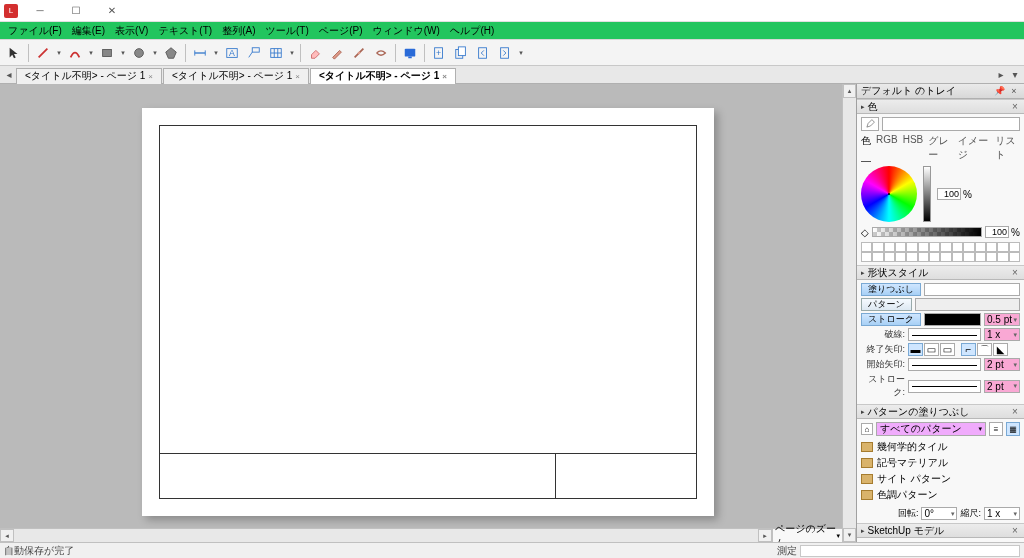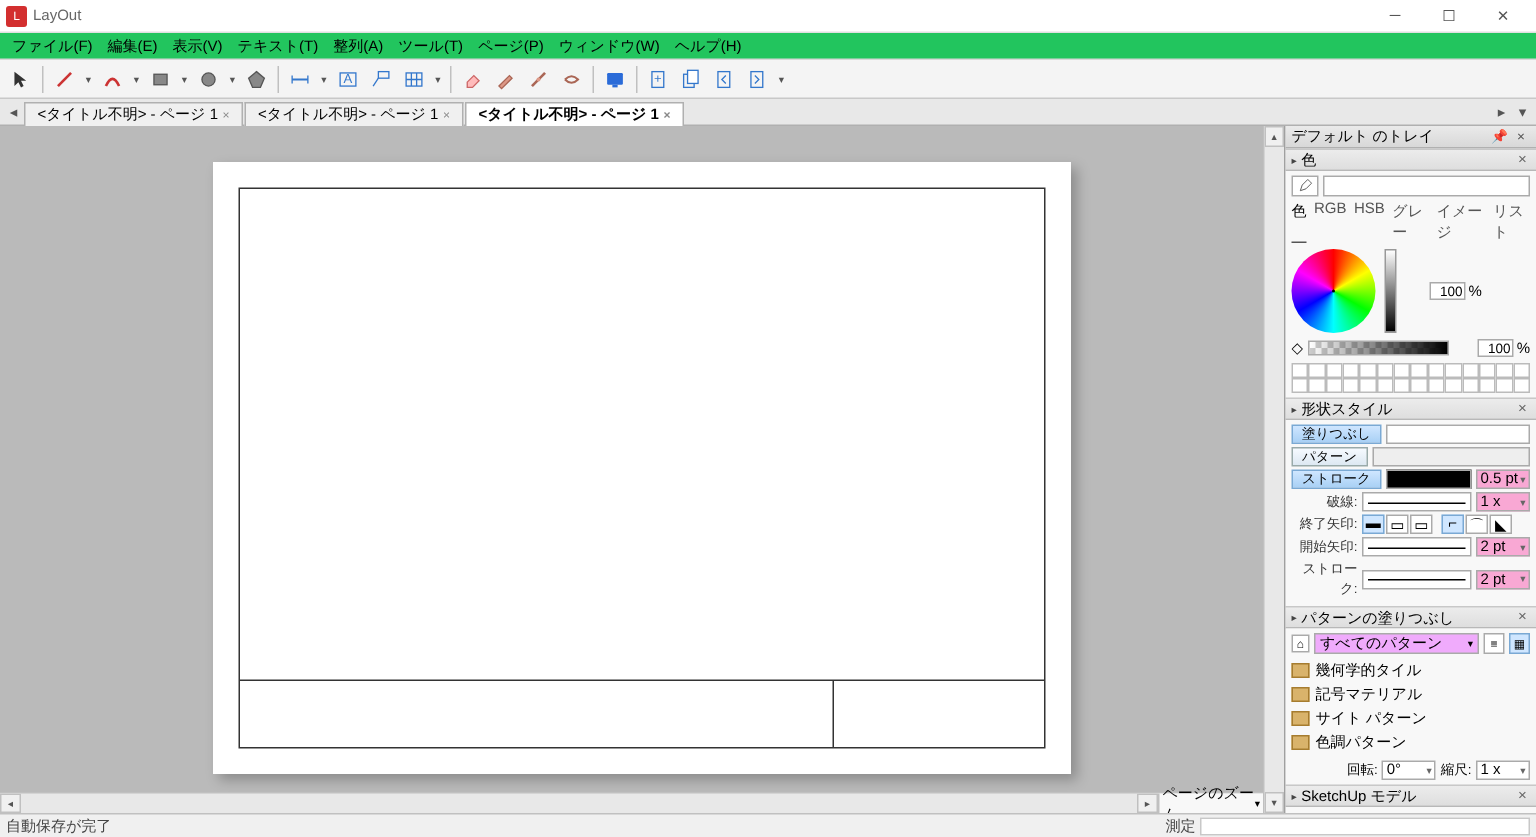--- a/index.html
+++ b/index.html
@@ -52,21 +52,21 @@
 .color-tabs span { cursor: pointer; color: #555; }
 .color-tabs span.active { color: #000; border-bottom: 1px solid #555; }
 .eyedrop-row { display: flex; gap: 3px; margin-bottom: 3px; }
 .eyedrop-row .ed { width: 18px; height: 14px; border: 1px solid #aaa; background: #fff; display: flex; align-items: center; justify-content: center; cursor: pointer; }
 .eyedrop-row .swatch-long { flex: 1; height: 14px; border: 1px solid #aaa; background: #fff; }
 .color-wheel-row { display: flex; align-items: center; gap: 6px; }
 .color-wheel { width: 56px; height: 56px; border-radius: 50%; background: conic-gradient(red,yellow,lime,cyan,blue,magenta,red); position: relative; }
 .color-wheel::after { content:""; position:absolute; left:50%; top:50%; width:2px; height:2px; background:#000; border-radius:50%; transform:translate(-50%,-50%); }
 .value-slider { width: 8px; height: 56px; background: linear-gradient(#fff,#000); border: 1px solid #999; }
 .pct-box { display: flex; align-items: center; gap: 2px; }
-.pct-box input { width: 24px; height: 12px; font-size: 9px; border: 1px solid #aaa; text-align: right; padding: 0 1px; margin-left: 16px; }
+.pct-box input { width: 24px; height: 12px; font-size: 9px; border: 1px solid #aaa; text-align: right; padding: 0 1px; }
 .alpha-row { margin-top: 4px; display: flex; align-items: center; gap: 3px; }
 .alpha-row .alpha-track { flex: 1; height: 10px; border: 1px solid #aaa; background: repeating-conic-gradient(#ccc 0 25%,#fff 0 50%) 0/8px 8px; position: relative; }
 .alpha-row .alpha-track::after { content:""; position:absolute; inset:0; background: linear-gradient(to right, rgba(0,0,0,0), #000); }
 .swatch-grid { margin-top: 4px; display: grid; grid-template-columns: repeat(14, 1fr); gap: 0; }
 .swatch-grid div { height: 10px; border: 1px solid #bbb; background: #fff; cursor: pointer; }
 .shape-row { display: flex; align-items: center; margin-bottom: 2px; gap: 3px; }
 .shape-row .lbl { width: 44px; text-align: right; font-size: 9px; color: #333; }
 .shape-row .btn { height: 13px; border: 1px solid #9aa; background: linear-gradient(#f6faff,#dde8f2); padding: 0 6px; display: flex; align-items: center; cursor: pointer; font-size: 9px; }
 .shape-row .btn.blue { background: linear-gradient(#cfe6ff,#a8d0f5); border-color:#7aa9d4; }
 .shape-row .sample { flex: 1; height: 13px; border: 1px solid #aaa; background: #000; }
@@ -96,21 +96,20 @@
 .statusbar { height: 16px; background: #f0f0f0; border-top: 1px solid #c0c0c0; display: flex; align-items: center; padding: 0 4px; font-size: 9px; color: #444; }
 .statusbar .sl { flex: 1; }
 .statusbar .sfield { border: 1px solid #c8c8c8; height: 12px; background: #fff; padding: 0 4px; display: flex; align-items: center; margin-left: 3px; }
 .statusbar .sfield.wide { width: 220px; }
 </style>
 </head>
 <body>
 
 <div class="titlebar">
   <span class="logo">L</span>
-  <span class="title">LayOut</span>
   <div class="winbtns">
     <div class="winbtn">─</div>
     <div class="winbtn">☐</div>
     <div class="winbtn">✕</div>
   </div>
 </div>
 
 <div class="menubar">
   <span class="menuitem">ファイル(F)</span>
   <span class="menuitem">編集(E)</span>

